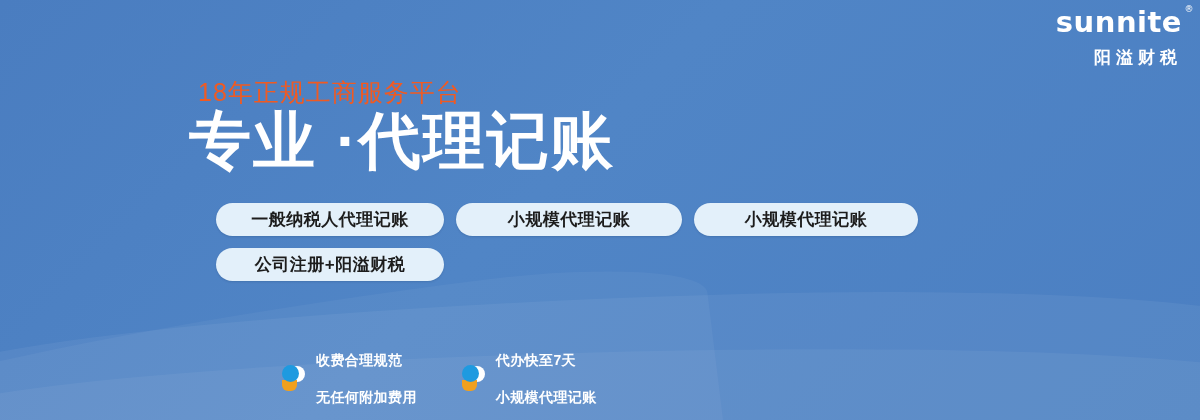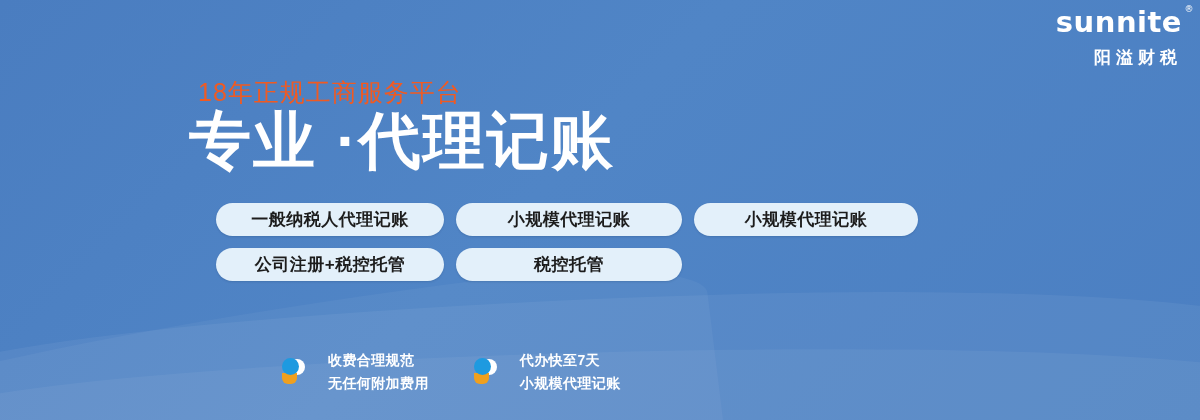--- a/index.html
+++ b/index.html
@@ -143,21 +143,21 @@
     position: absolute;
     left: 278px;
     top: 352px;
     display: flex;
     align-items: flex-start;
     gap: 41px;
   }
   .feature {
     display: flex;
     align-items: center;
-    gap: 20px;
+    gap: 8px;
   }
   .feature-icon {
     position: relative;
     width: 30px;
     height: 34px;
     flex: 0 0 auto;
   }
   .feature-icon .dot-white {
     position: absolute;
     left: 11px;
@@ -187,21 +187,21 @@
   }
   .feature-text {
     color: #ffffff;
     font-size: 14px;
     font-weight: 700;
     line-height: 17px;
     letter-spacing: 0.4px;
     white-space: nowrap;
   }
   .feature-text div + div {
-    margin-top: 6px;
+    margin-top: 20px;
   }
 </style>
 </head>
 <body>
 
 <div class="banner">
 
   <div class="bg-gradient"></div>
   <div class="wave wave-c"></div>
   <div class="wave wave-a"></div>
@@ -215,22 +215,21 @@
     <div class="logo-cn">阳溢财税</div>
   </div>
 
   <div class="headline-kicker">18年正规工商服务平台</div>
   <div class="headline-main">专业 ·代理记账</div>
 
   <div class="pill-grid">
     <div class="pill">一般纳税人代理记账</div>
     <div class="pill">小规模代理记账</div>
     <div class="pill">小规模代理记账</div>
-    <div class="pill">公司注册+税控托管</div>
-    <div class="pill">税控托管</div>
+    <div class="pill">公司注册+阳溢财税</div>
   </div>
 
   <div class="features">
 
     <div class="feature">
       <span class="feature-icon">
         <span class="dot-white"></span>
         <span class="cup-orange"></span>
         <span class="dot-blue-over"></span>
       </span>

